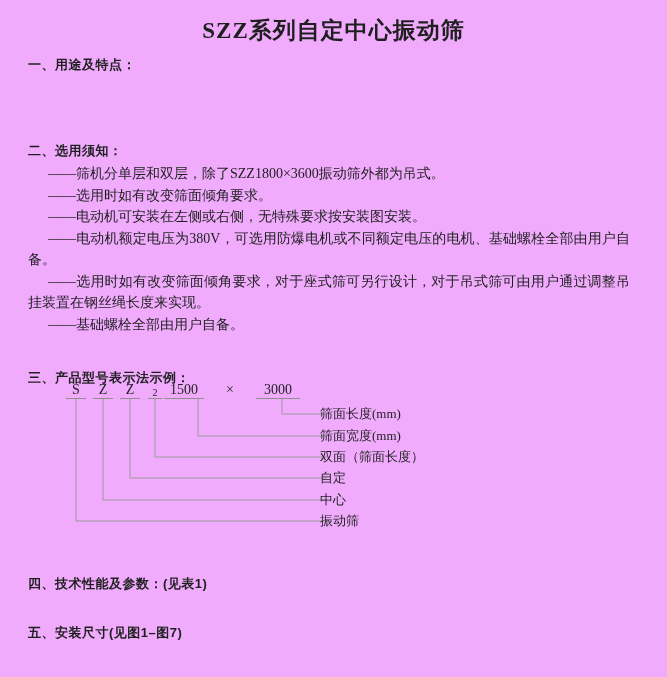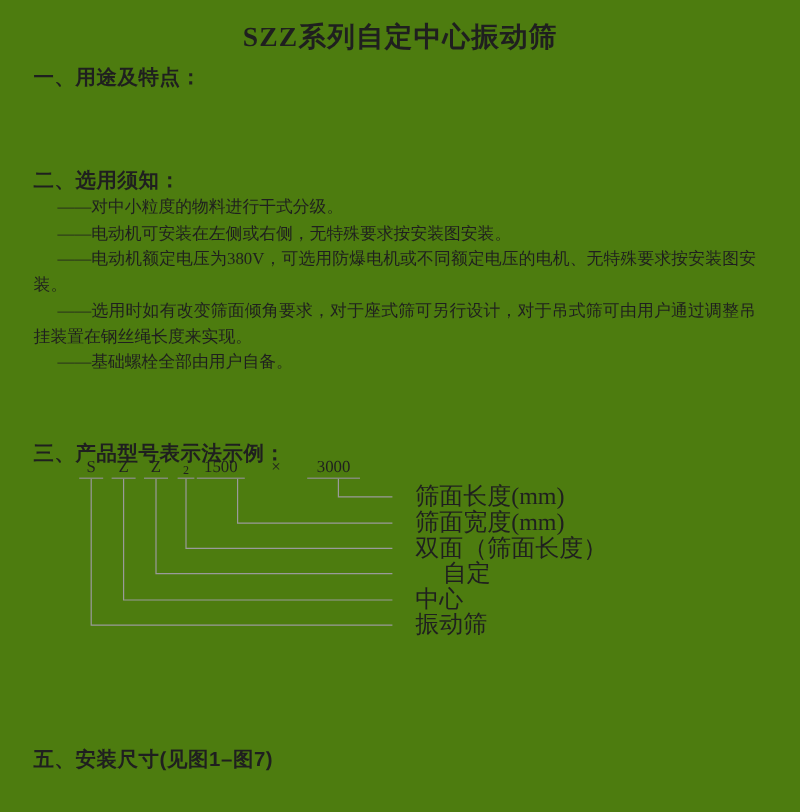--- a/index.html
+++ b/index.html
@@ -3,35 +3,35 @@
 <meta charset="utf-8">
 <style>
   html,body{margin:0;padding:0;}
   body{
     width:667px;height:677px;
     background:#fcfcfc;
     font-family:"Liberation Serif","DejaVu Serif",serif;
     color:#1f1f1f;
     overflow:hidden;
   }
-  .page{position:relative;width:667px;height:677px;background:#4d7c0f;}
+  .page{position:relative;width:667px;height:677px;background:#f0abfc;}
 
   .doc-title{
     position:absolute;left:0;top:15px;width:667px;
     text-align:center;
     font-size:23px;font-weight:bold;
     letter-spacing:1px;
     line-height:32px;
   }
 
   .sec-heading{
     position:absolute;left:28px;
     font-family:"Liberation Sans","DejaVu Sans",sans-serif;
     font-weight:bold;
-    font-size:17px;line-height:22px;
+    font-size:13px;line-height:22px;
     letter-spacing:0.5px;
     white-space:nowrap;
   }
   .h1{top:54px;}
   .h2{top:140px;}
   .h3{top:367px;}
   .h4{top:573px;}
   .h5{top:622px;}
 
   .body-par{
@@ -70,46 +70,47 @@
   .seg-z2{left:120px;width:20px;}
   .seg-2{left:148px;width:14px;}
   .seg-1500{left:164px;width:40px;}
   .seg-x{left:221px;width:18px;font-size:12px;}
   .seg-3000{left:256px;width:44px;}
 
   .model-diagram svg{position:absolute;left:0;top:0;}
   .model-diagram svg polyline{fill:none;stroke:#9a9a9a;stroke-width:1;}
 
   .model-label{
-    position:absolute;left:346px;height:18px;line-height:18px;
-    font-size:20px;white-space:nowrap;
+    position:absolute;left:320px;height:18px;line-height:18px;
+    font-size:13px;white-space:nowrap;
   }
   .lbl-0{top:25px;}
   .lbl-1{top:47px;}
   .lbl-2{top:68px;}
-  .lbl-3{top:89px;margin-left:23px;}
+  .lbl-3{top:89px;}
   .lbl-4{top:111px;}
   .lbl-5{top:132px;}
 </style>
 </head>
 <body>
 
 <div class="page">
 
   <div class="doc-title">SZZ系列自定中心振动筛</div>
 
   <div class="sec-heading h1">一、用途及特点：</div>
 
 
   <div class="sec-heading h2">二、选用须知：</div>
 
   <div class="notice-list">
-    <p>——对中小粒度的物料进行干式分级。</p>
+    <p>——筛机分单层和双层，除了SZZ1800×3600振动筛外都为吊式。</p>
+    <p>——选用时如有改变筛面倾角要求。</p>
     <p>——电动机可安装在左侧或右侧，无特殊要求按安装图安装。</p>
-    <p>——电动机额定电压为380V，可选用防爆电机或不同额定电压的电机、无特殊要求按安装图安装。</p>
+    <p>——电动机额定电压为380V，可选用防爆电机或不同额定电压的电机、基础螺栓全部由用户自备。</p>
     <p>——选用时如有改变筛面倾角要求，对于座式筛可另行设计，对于吊式筛可由用户通过调整吊挂装置在钢丝绳长度来实现。</p>
     <p>——基础螺栓全部由用户自备。</p>
   </div>
 
   <div class="sec-heading h3">三、产品型号表示法示例：</div>
 
   <div class="model-diagram">
 
     <span class="seg seg-s">S</span>
     <span class="seg seg-z1">Z</span>
@@ -129,16 +130,17 @@
     </svg>
 
     <span class="model-label lbl-0">筛面长度(mm)</span>
     <span class="model-label lbl-1">筛面宽度(mm)</span>
     <span class="model-label lbl-2">双面（筛面长度）</span>
     <span class="model-label lbl-3">自定</span>
     <span class="model-label lbl-4">中心</span>
     <span class="model-label lbl-5">振动筛</span>
   </div>
 
+  <div class="sec-heading h4">四、技术性能及参数：(见表1)</div>
 
   <div class="sec-heading h5">五、安装尺寸(见图1–图7)</div>
 
 </div>
 
 </body></html>

